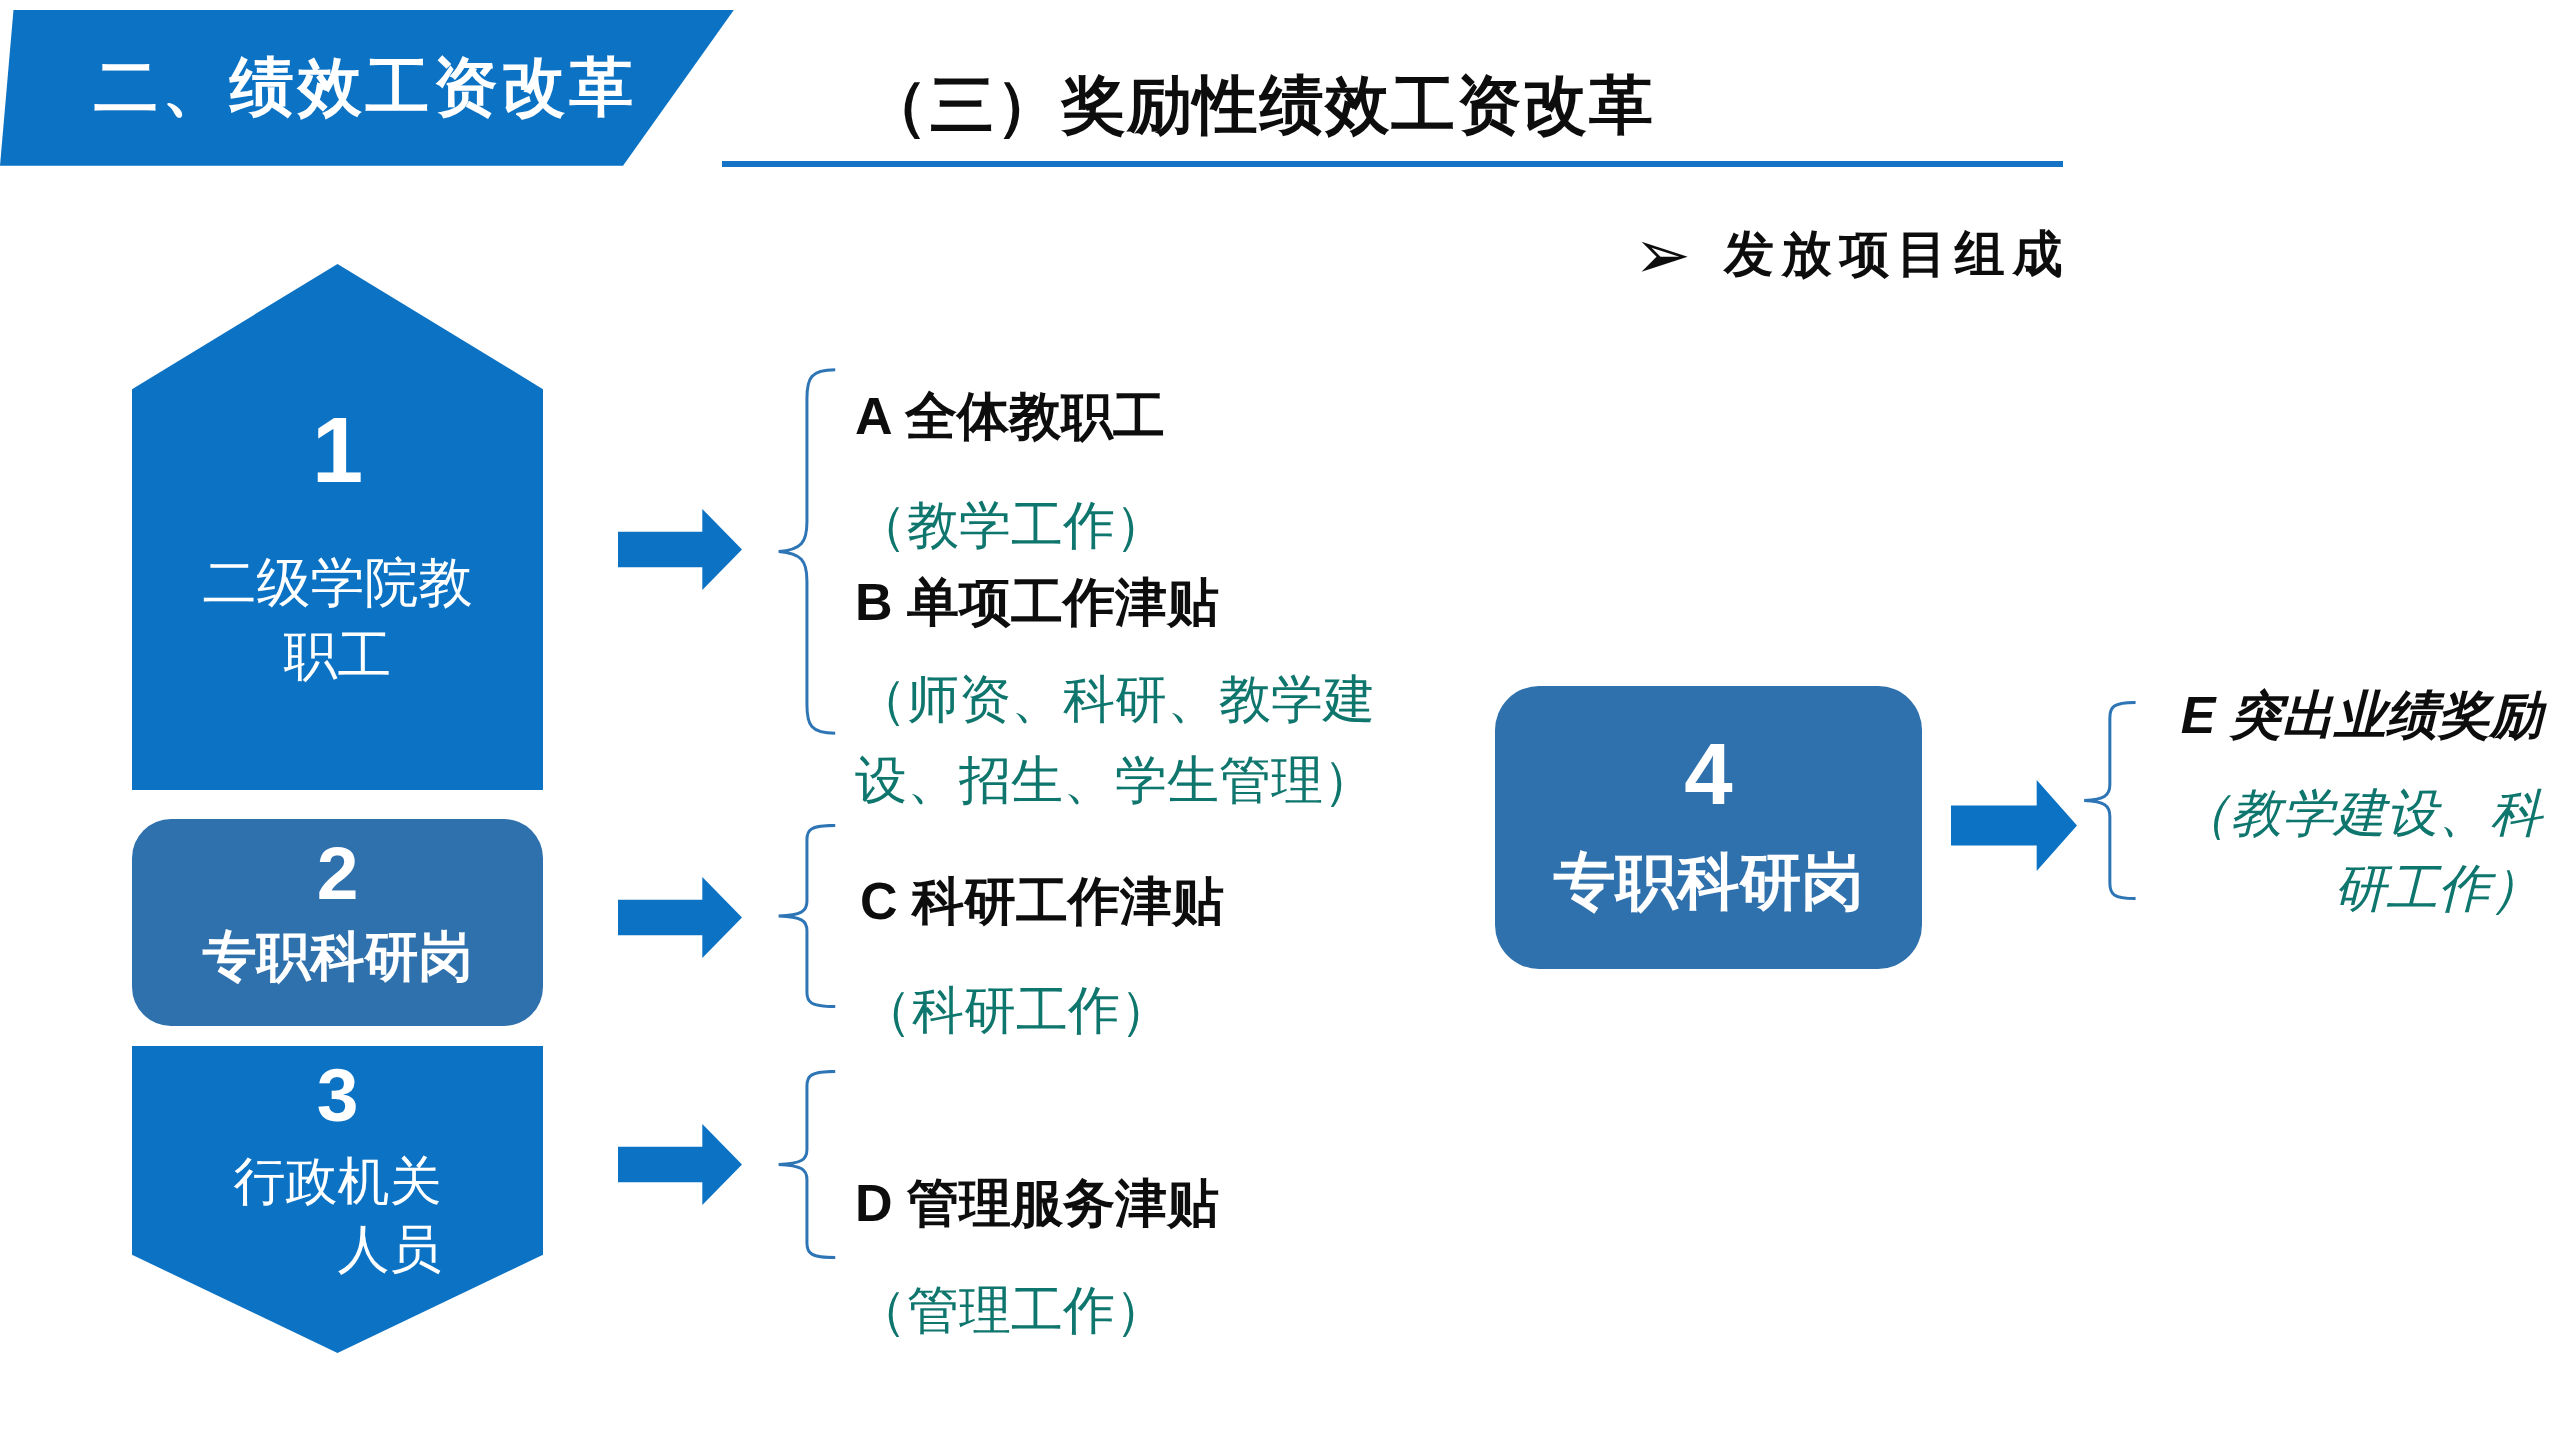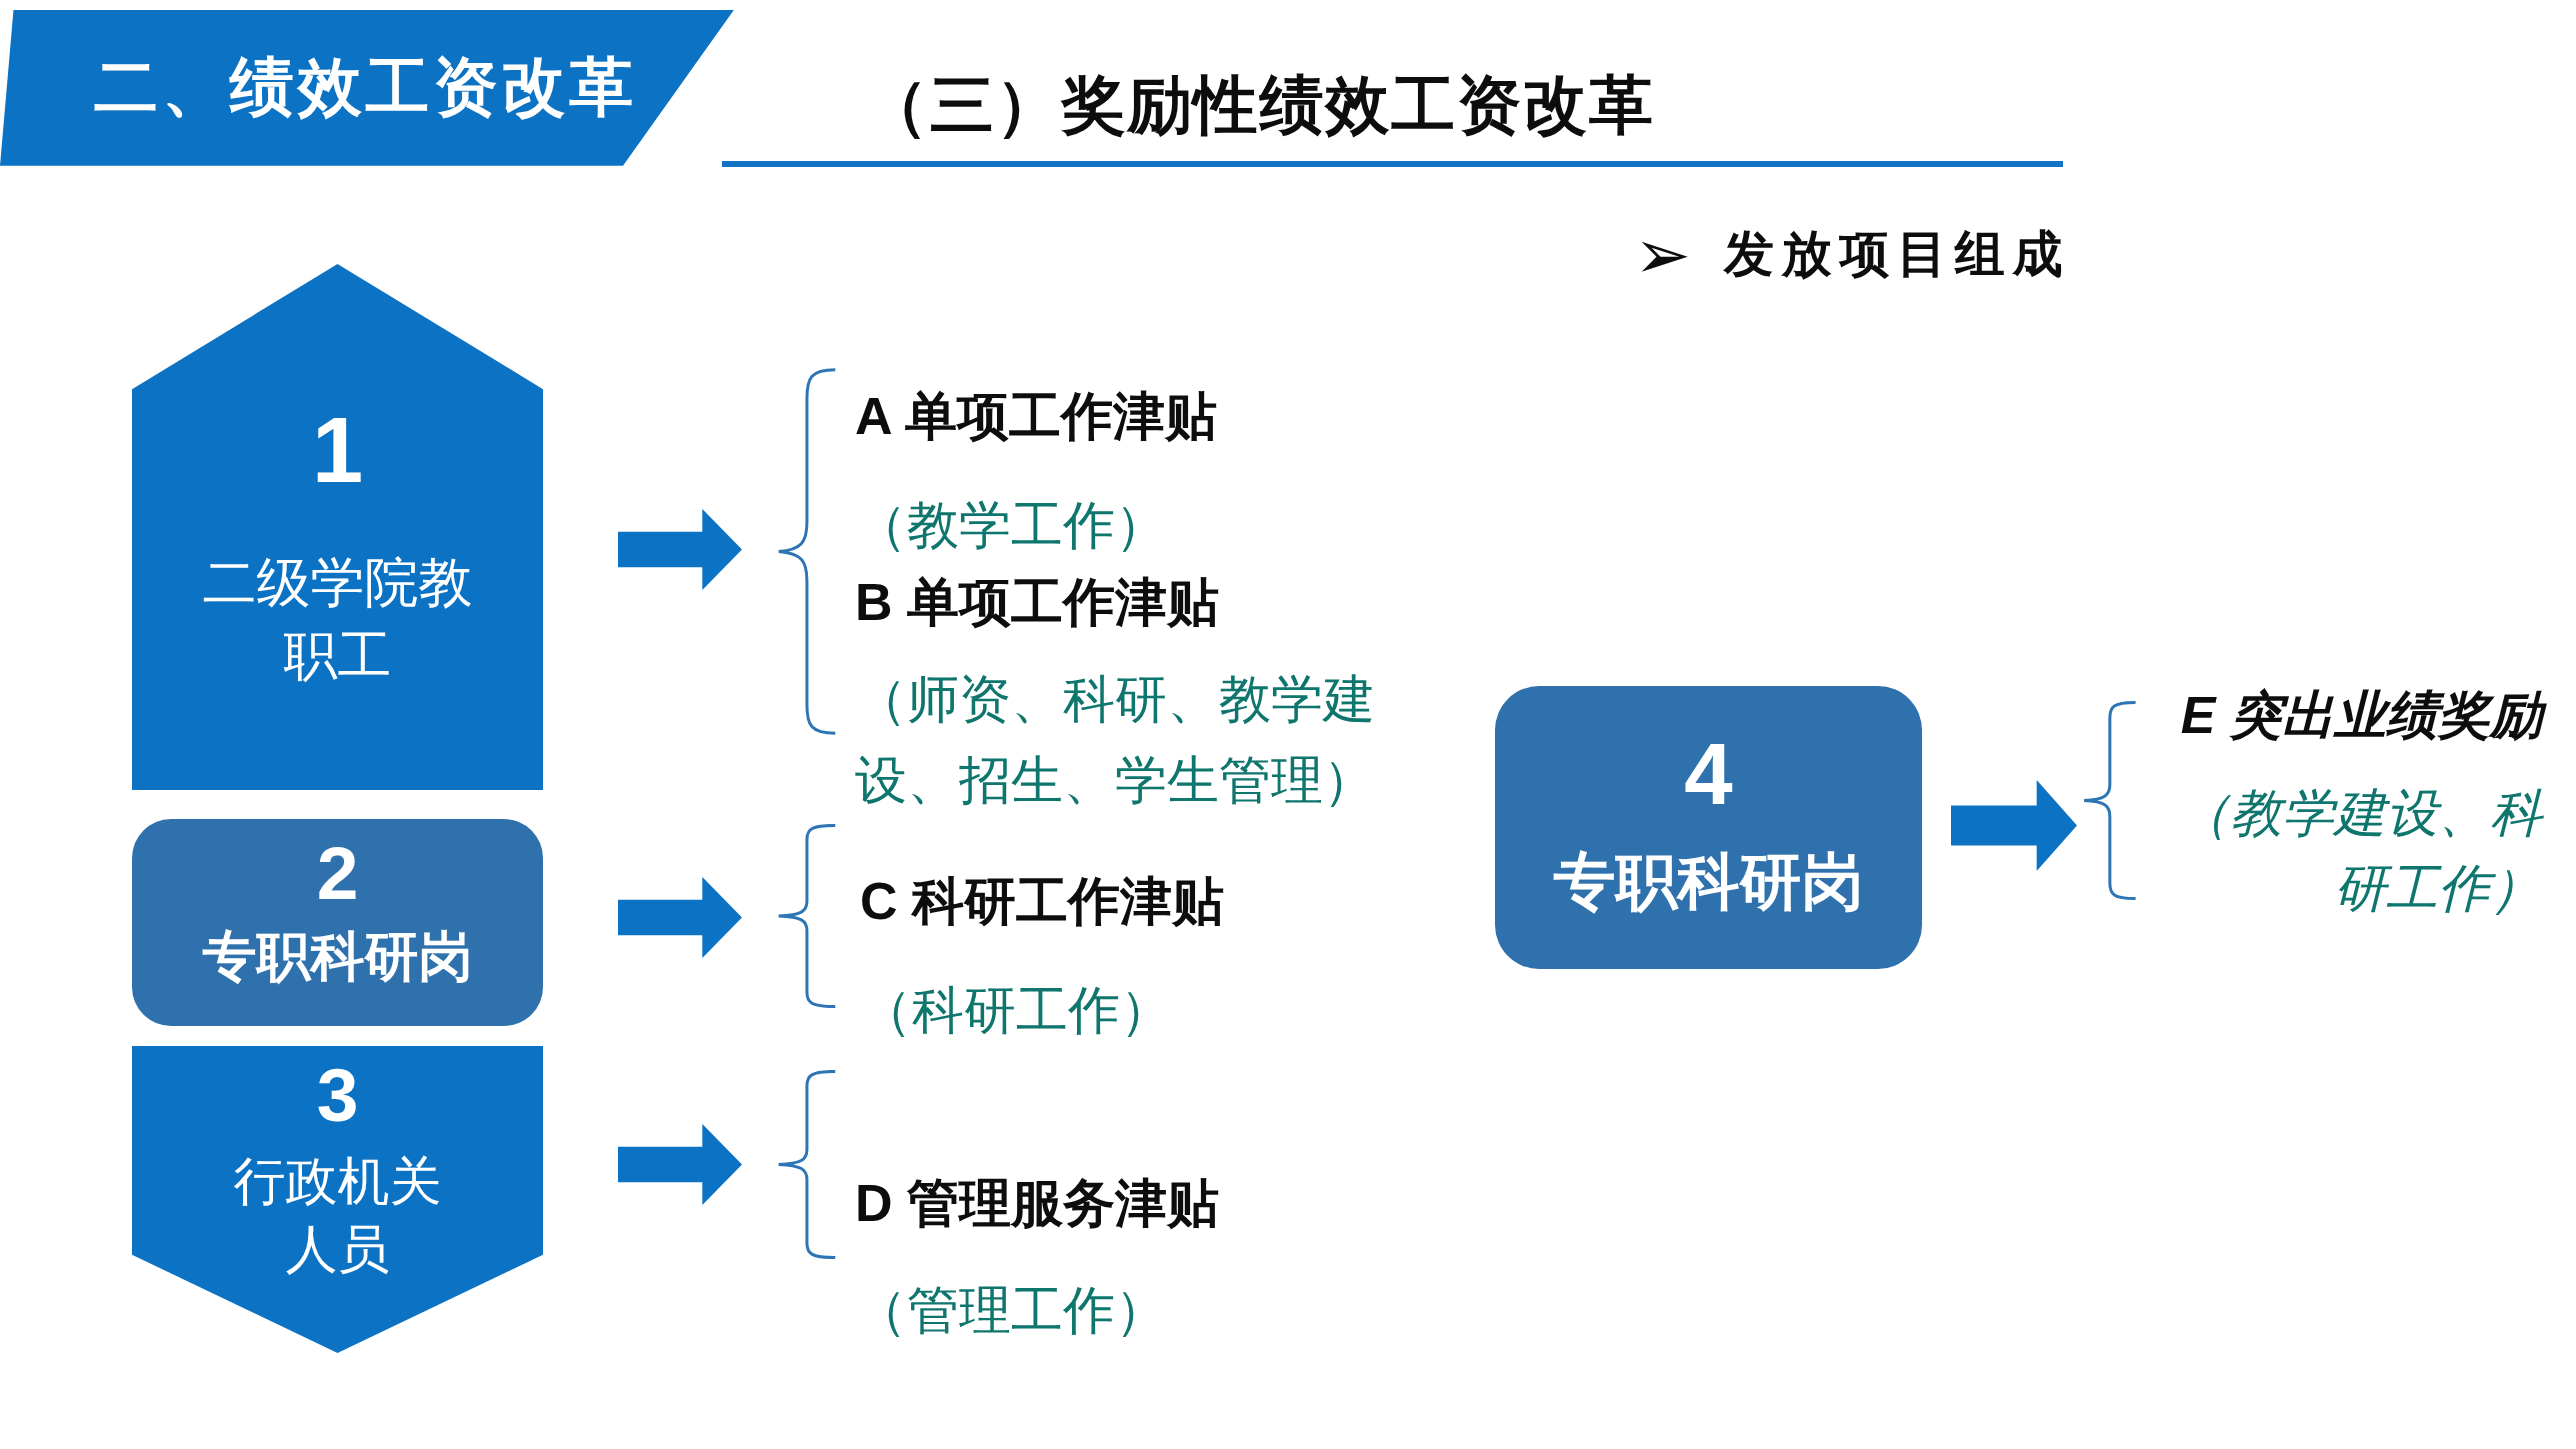--- a/index.html
+++ b/index.html
@@ -39,21 +39,21 @@
 
   .shape-2{left:132px;top:819px;width:411px;height:207px;background:#2F71AD;
            border-radius:39px;padding-top:17.4px;box-sizing:border-box;}
   .shape-2 .gnum{font-size:75px;}
   .shape-2 .glabel{font-size:54px;font-weight:bold;margin-top:9.7px;}
 
   .shape-3{left:132px;top:1046px;width:411px;height:307px;background:#0B72C4;
            clip-path:polygon(0% 0%,100% 0%,100% 68%,50% 100%,0% 68%);
            padding-top:11.6px;box-sizing:border-box;}
   .shape-3 .gnum{font-size:75px;}
-  .shape-3 .glabel{font-size:52px;line-height:1.3;margin-top:15.5px;}
+  .shape-3 .glabel{font-size:52px;line-height:1.3;margin-top:15.5px;text-align:right;}
 
   .shape-4{left:1495px;top:686px;width:427px;height:283px;background:#2F71AD;
            border-radius:44px;padding-top:44px;box-sizing:border-box;}
   .shape-4 .gnum{font-size:87px;}
   .shape-4 .glabel{font-size:62px;font-weight:bold;margin-top:23px;}
 
   
   .block-arrow{position:absolute;background:#0B72C4;
                clip-path:polygon(0% 28%,68% 28%,68% 0%,100% 50%,68% 100%,68% 72%,0% 72%);}
   .arrow-1{left:618px;top:509px;width:124px;height:81px;}
@@ -141,21 +141,21 @@
       <path d="M66,3 C40,3 36,12 36,34 L36,168 C36,190 30,198 6,200 C30,202 36,210 36,232 L36,366 C36,388 40,397 66,397" fill="none" stroke="#2E75B6" stroke-width="3" vector-effect="non-scaling-stroke"></path>
     </svg>
   </div>
   <div class="brace brace-e">
     <svg viewBox="0 0 70 400" preserveAspectRatio="none">
       <path d="M66,3 C40,3 36,12 36,34 L36,168 C36,190 30,198 6,200 C30,202 36,210 36,232 L36,366 C36,388 40,397 66,397" fill="none" stroke="#2E75B6" stroke-width="3" vector-effect="non-scaling-stroke"></path>
     </svg>
   </div>
 
   <div class="item block-a">
-    <div class="item-title">A  单项工作津贴</div>
+    <div class="item-title">A  全体教职工</div>
     <div class="item-detail">（教学工作）</div>
   </div>
 
   <div class="item block-b">
     <div class="item-title">B  单项工作津贴</div>
     <div class="item-detail">（师资、科研、教学建
 设、招生、学生管理）</div>
   </div>
 
   <div class="item block-c">

